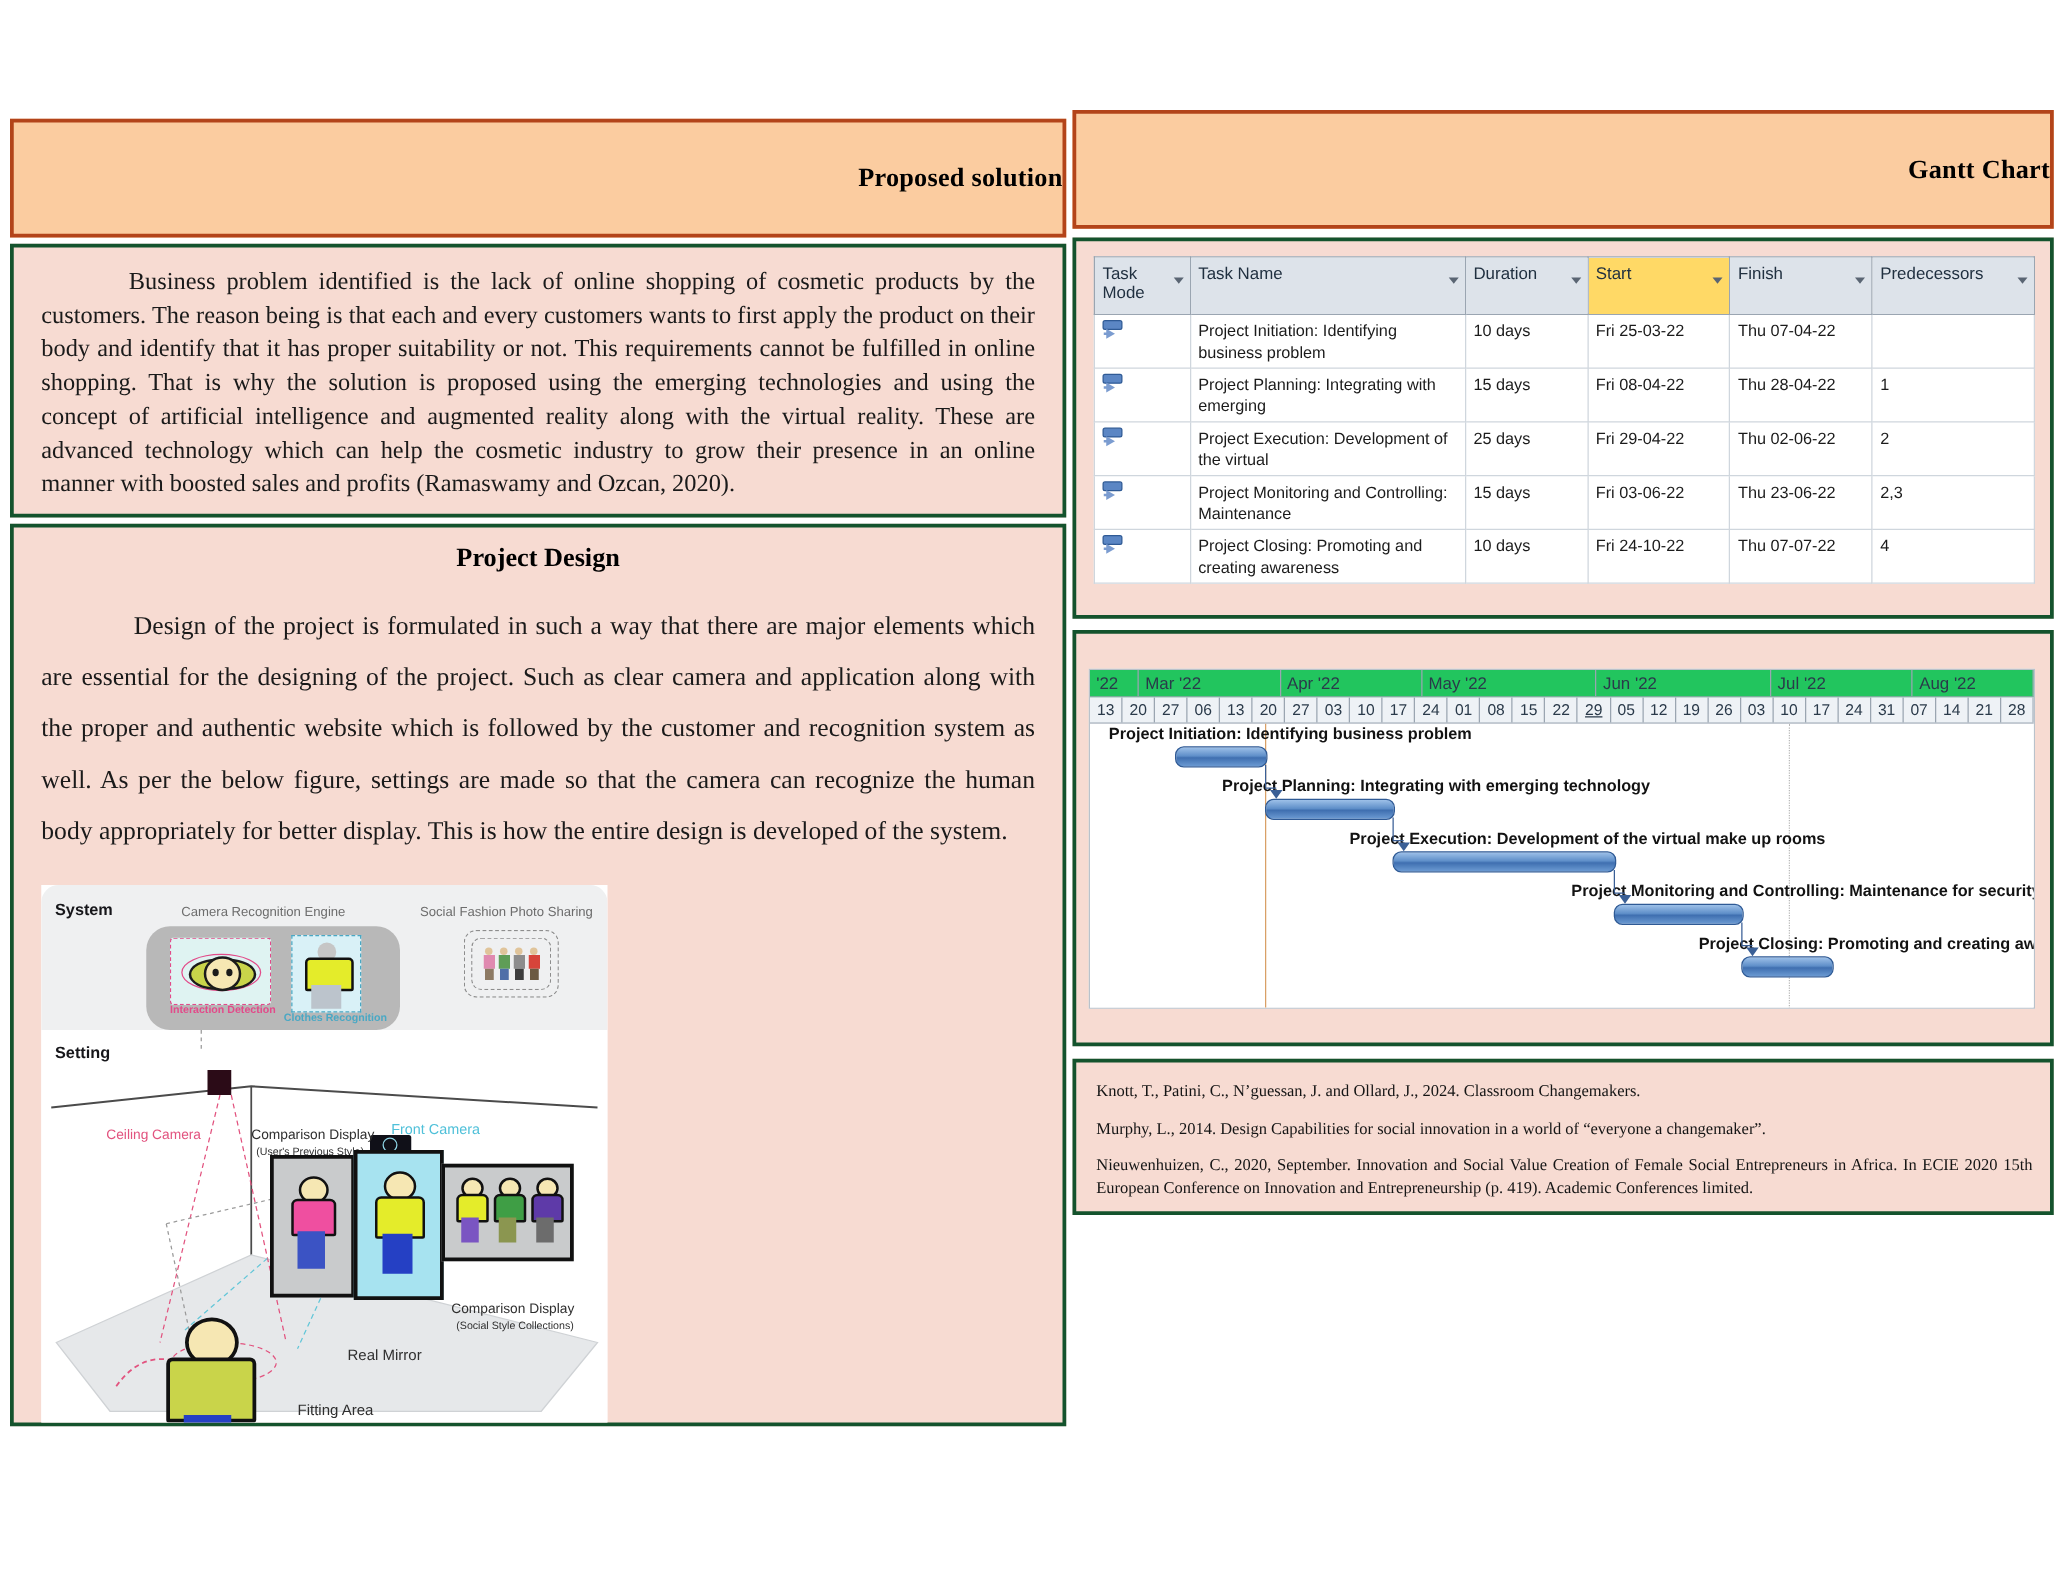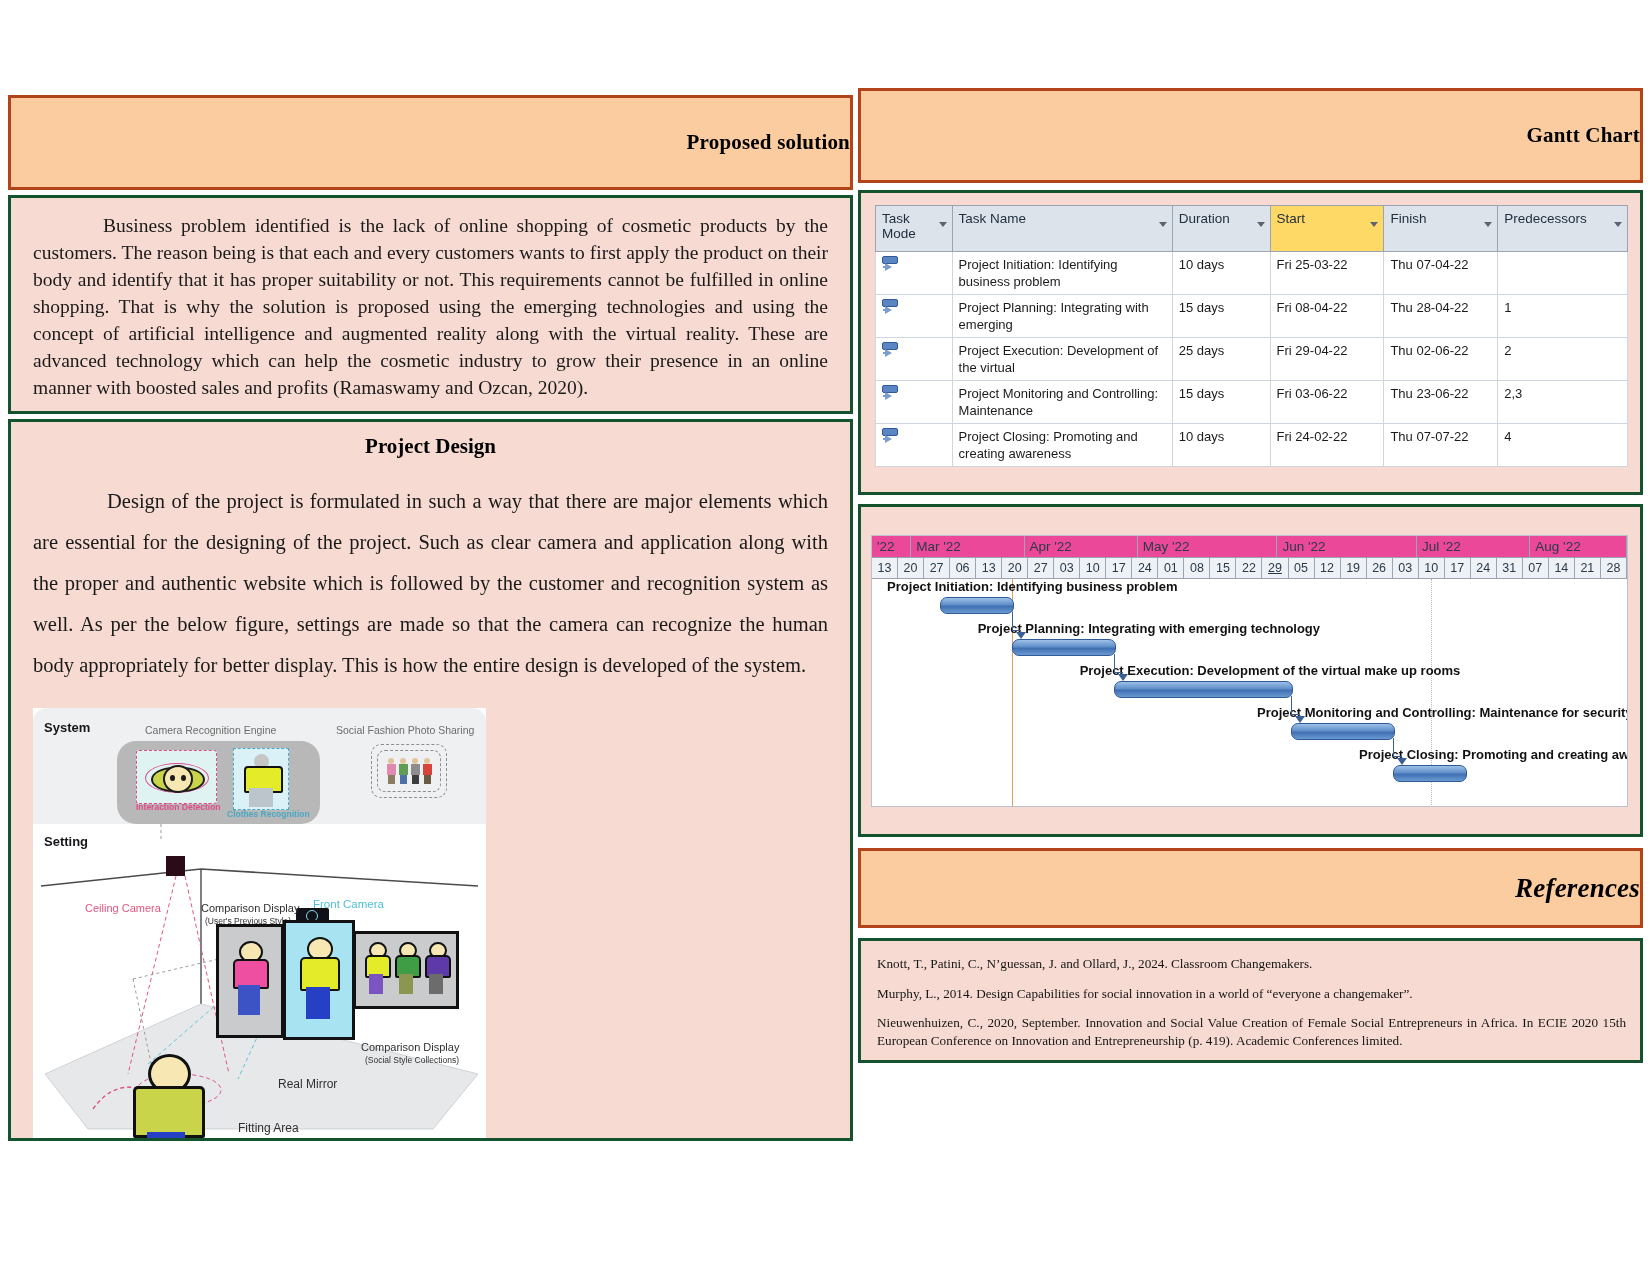--- a/index.html
+++ b/index.html
@@ -122,21 +122,21 @@
   .tm-icon{display:inline-block;width:18px;height:16px;position:relative;}
   .tm-icon .bar{position:absolute;left:0;top:0;width:14px;height:6px;background:#5b86c4;
     border:1px solid #2f5a95;border-radius:2px;}
   .tm-icon .arrow{position:absolute;left:3px;top:7px;width:0;height:0;
     border-top:4px solid transparent;border-bottom:4px solid transparent;border-left:7px solid #7b9cd0;}
   .tm-icon .stem{position:absolute;left:1px;top:10px;width:4px;height:1.5px;background:#7b9cd0;}
 
   
   #tl{position:relative;width:100%;height:270px;background:#fff;border:1px solid #b9c2cb;
     font-family:"Liberation Sans",sans-serif;overflow:hidden;}
-  #tl-months{display:flex;height:21px;background:#ec4899;border-bottom:1px solid #9aa5b1;}
+  #tl-months{display:flex;height:21px;background:#22c55e;border-bottom:1px solid #9aa5b1;}
   #tl-months .m{border-right:1px solid #9aa5b1;font-size:13.5px;color:#2a3a4a;
     padding-left:5px;line-height:21px;box-sizing:border-box;white-space:nowrap;overflow:hidden;}
   #tl-weeks{display:flex;height:20px;background:#eef2f6;border-bottom:1px solid #9aa5b1;}
   #tl-weeks .w{border-right:1px solid #9aa5b1;font-size:12.5px;color:#2a3a4a;
     text-align:center;line-height:20px;box-sizing:border-box;flex:0 0 auto;}
   #tl-body{position:relative;height:228px;background:#fff;}
   .vline{position:absolute;top:0;bottom:0;width:1px;}
   .vline.today{background:#d9a066;}
   .vline.dot{border-left:1px dotted #b8b8b8;}
   .gbar{position:absolute;height:15px;border:1px solid #2f5a95;border-radius:7px;
@@ -365,21 +365,21 @@
               <td>Project Monitoring and Controlling: Maintenance</td>
               <td>15 days</td>
               <td>Fri 03-06-22</td>
               <td>Thu 23-06-22</td>
               <td>2,3</td>
             </tr>
             <tr>
               <td class="mode"><span class="tm-icon"><i class="bar"></i><i class="stem"></i><i class="arrow"></i></span></td>
               <td>Project Closing: Promoting and creating awareness</td>
               <td>10 days</td>
-              <td>Fri 24-02-22</td>
+              <td>Fri 24-10-22</td>
               <td>Thu 07-07-22</td>
               <td>4</td>
             </tr>
           </tbody>
       </table>
     </div>
 
     <div class="body-panel" id="gantt-chart-panel">
       <div id="tl">
         <div id="tl-months">
@@ -444,23 +444,20 @@
             <div class="link" style="position: absolute; left: 55.5%; top: 117px; height: 18px; border-left: 1.4px solid rgb(58, 95, 150);"></div>
             <div class="link" style="position: absolute; left: 55.5%; width: 1.2%; top: 135px; border-top: 1.4px solid rgb(58, 95, 150);"></div>
             <div class="arrowhead" style="left: calc(56.7% - 5px); top: 137px;"></div>
             <div class="link" style="position: absolute; left: 69%; top: 159px; height: 18px; border-left: 1.4px solid rgb(58, 95, 150);"></div>
             <div class="link" style="position: absolute; left: 69%; width: 1.2%; top: 177px; border-top: 1.4px solid rgb(58, 95, 150);"></div>
             <div class="arrowhead" style="left: calc(70.2% - 5px); top: 179px;"></div>
           </div>
       </div>
     </div>
 
-    <div class="hdr" id="refs-hdr">
-      <span class="hdr-title refs">References</span>
-    </div>
 
     <div class="body-panel" id="refs-panel">
       <div id="refs-list">
           <p class="ref">Knott, T., Patini, C., N’guessan, J. and Ollard, J., 2024. Classroom Changemakers.</p>
           <p class="ref">Murphy, L., 2014. Design Capabilities for social innovation in a world of “everyone a changemaker”.</p>
           <p class="ref">Nieuwenhuizen, C., 2020, September. Innovation and Social Value Creation of Female Social Entrepreneurs in Africa. In ECIE 2020 15th European Conference on Innovation and Entrepreneurship (p. 419). Academic Conferences limited.</p>
           <p class="ref">Parthiban, R., Qureshi, I., Bandyopadhyay, S. and Jaikumar, S., 2021. Digitally mediated value creation for non-commodity base of the pyramid producers. International Journal of Information Management, 56, p.102256.</p>
         </div>
     </div>
   </div>

